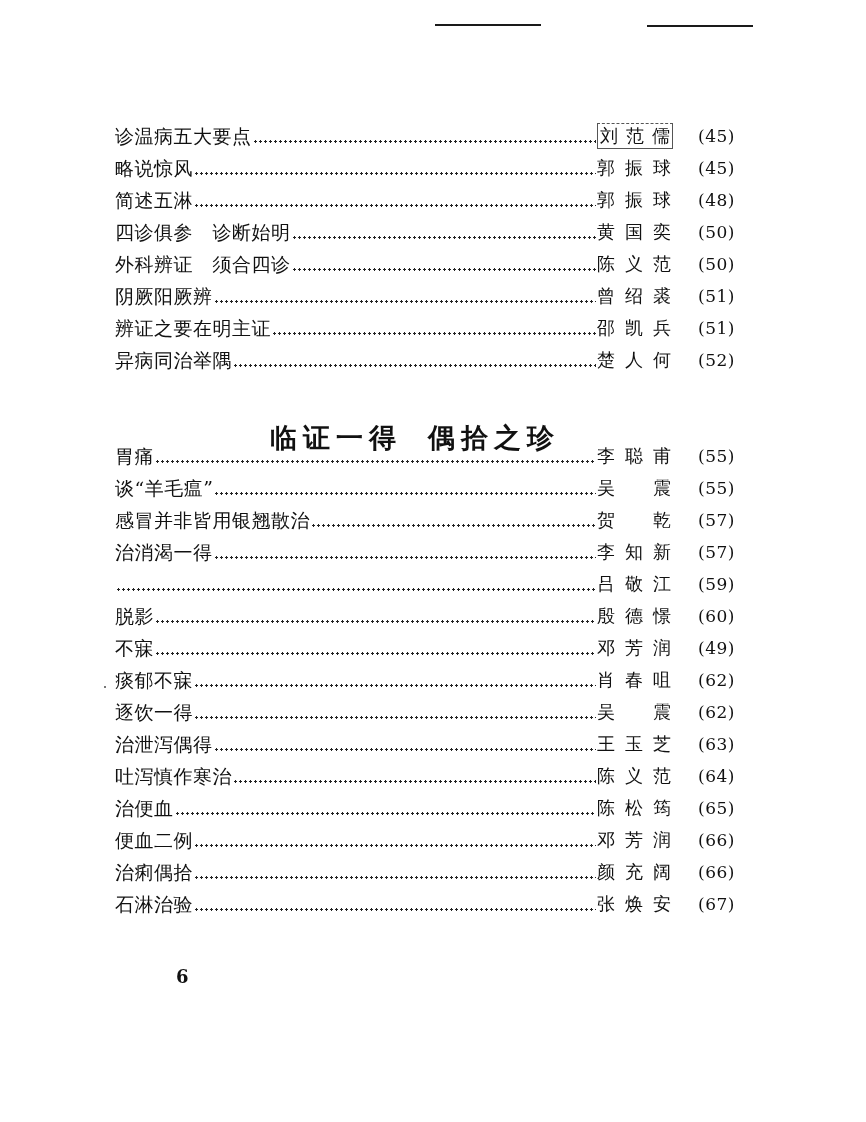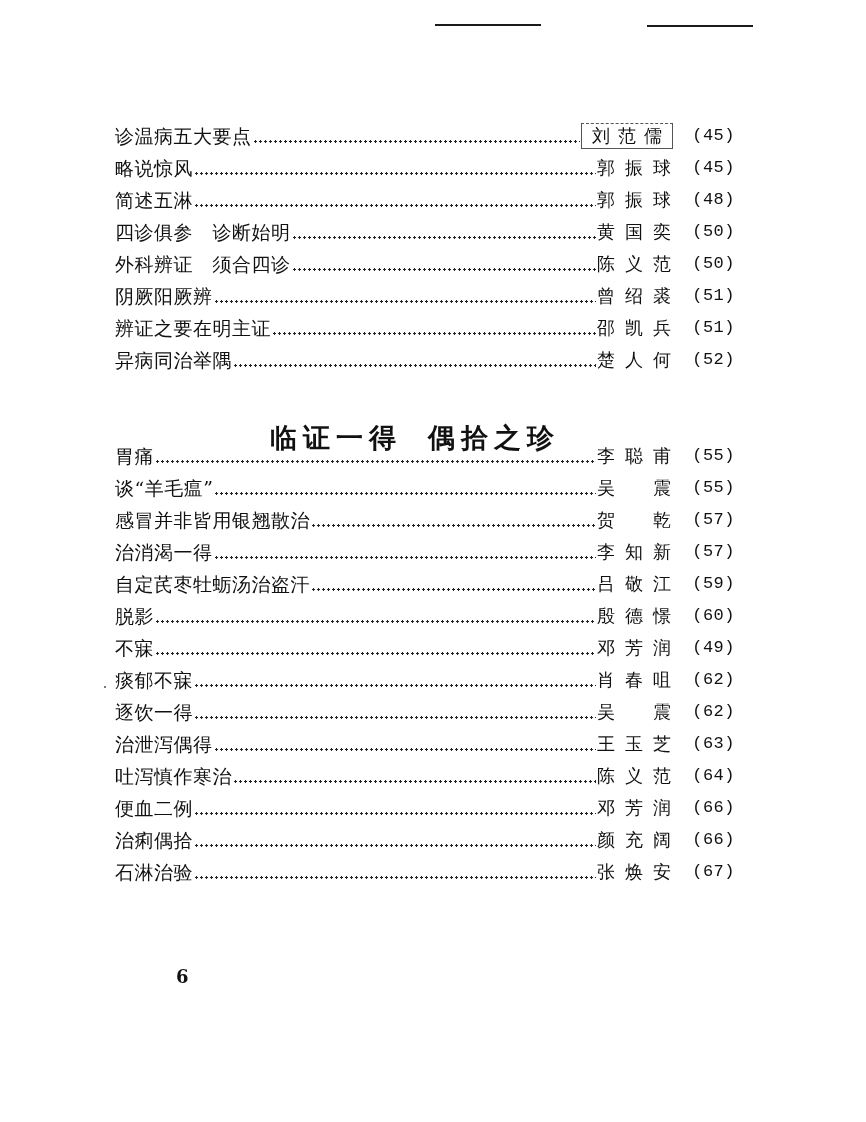--- a/index.html
+++ b/index.html
@@ -67,30 +67,29 @@
       text-align: justify;
       text-align-last: justify;
       font-size: 18px;
       padding-right: 2px;
     }
     .toc-author.boxed {
       border: 1px solid #555;
       border-top-style: dashed;
       height: 24px;
       line-height: 24px;
-      padding: 0 10px;
+      padding: 0 2px;
       flex-basis: 70px;
       width: 70px;
     }
     .toc-page {
       flex: 0 0 62px;
       text-align: right;
       font-size: 17px;
       letter-spacing: 0.5px;
-      font-family: Liberation Mono, monospace;
     }
 
     .section-heading {
       position: absolute;
       top: 420px;
       left: 270px;
       width: 310px;
       font-size: 27px;
       font-weight: bold;
       letter-spacing: 6px;
@@ -197,21 +196,20 @@
     <span class="toc-author">贺　乾</span>
     <span class="toc-page">(57)</span>
   </div>
   <div class="toc-row">
     <span class="toc-title">治消渴一得</span>
     <span class="toc-leader"></span>
     <span class="toc-author">李知新</span>
     <span class="toc-page">(57)</span>
   </div>
   <div class="toc-row">
-    <span class="toc-title">自定芪枣牡蛎汤治盗汗</span>
     <span class="toc-leader"></span>
     <span class="toc-author">吕敬江</span>
     <span class="toc-page">(59)</span>
   </div>
   <div class="toc-row">
     <span class="toc-title">脱影</span>
     <span class="toc-leader"></span>
     <span class="toc-author">殷德憬</span>
     <span class="toc-page">(60)</span>
   </div>
@@ -239,20 +237,26 @@
     <span class="toc-author">王玉芝</span>
     <span class="toc-page">(63)</span>
   </div>
   <div class="toc-row">
     <span class="toc-title">吐泻慎作寒治</span>
     <span class="toc-leader"></span>
     <span class="toc-author">陈义范</span>
     <span class="toc-page">(64)</span>
   </div>
   <div class="toc-row">
+    <span class="toc-title">治便血</span>
+    <span class="toc-leader"></span>
+    <span class="toc-author">陈松筠</span>
+    <span class="toc-page">(65)</span>
+  </div>
+  <div class="toc-row">
     <span class="toc-title">便血二例</span>
     <span class="toc-leader"></span>
     <span class="toc-author">邓芳润</span>
     <span class="toc-page">(66)</span>
   </div>
   <div class="toc-row">
     <span class="toc-title">治痢偶拾</span>
     <span class="toc-leader"></span>
     <span class="toc-author">颜充阔</span>
     <span class="toc-page">(66)</span>

